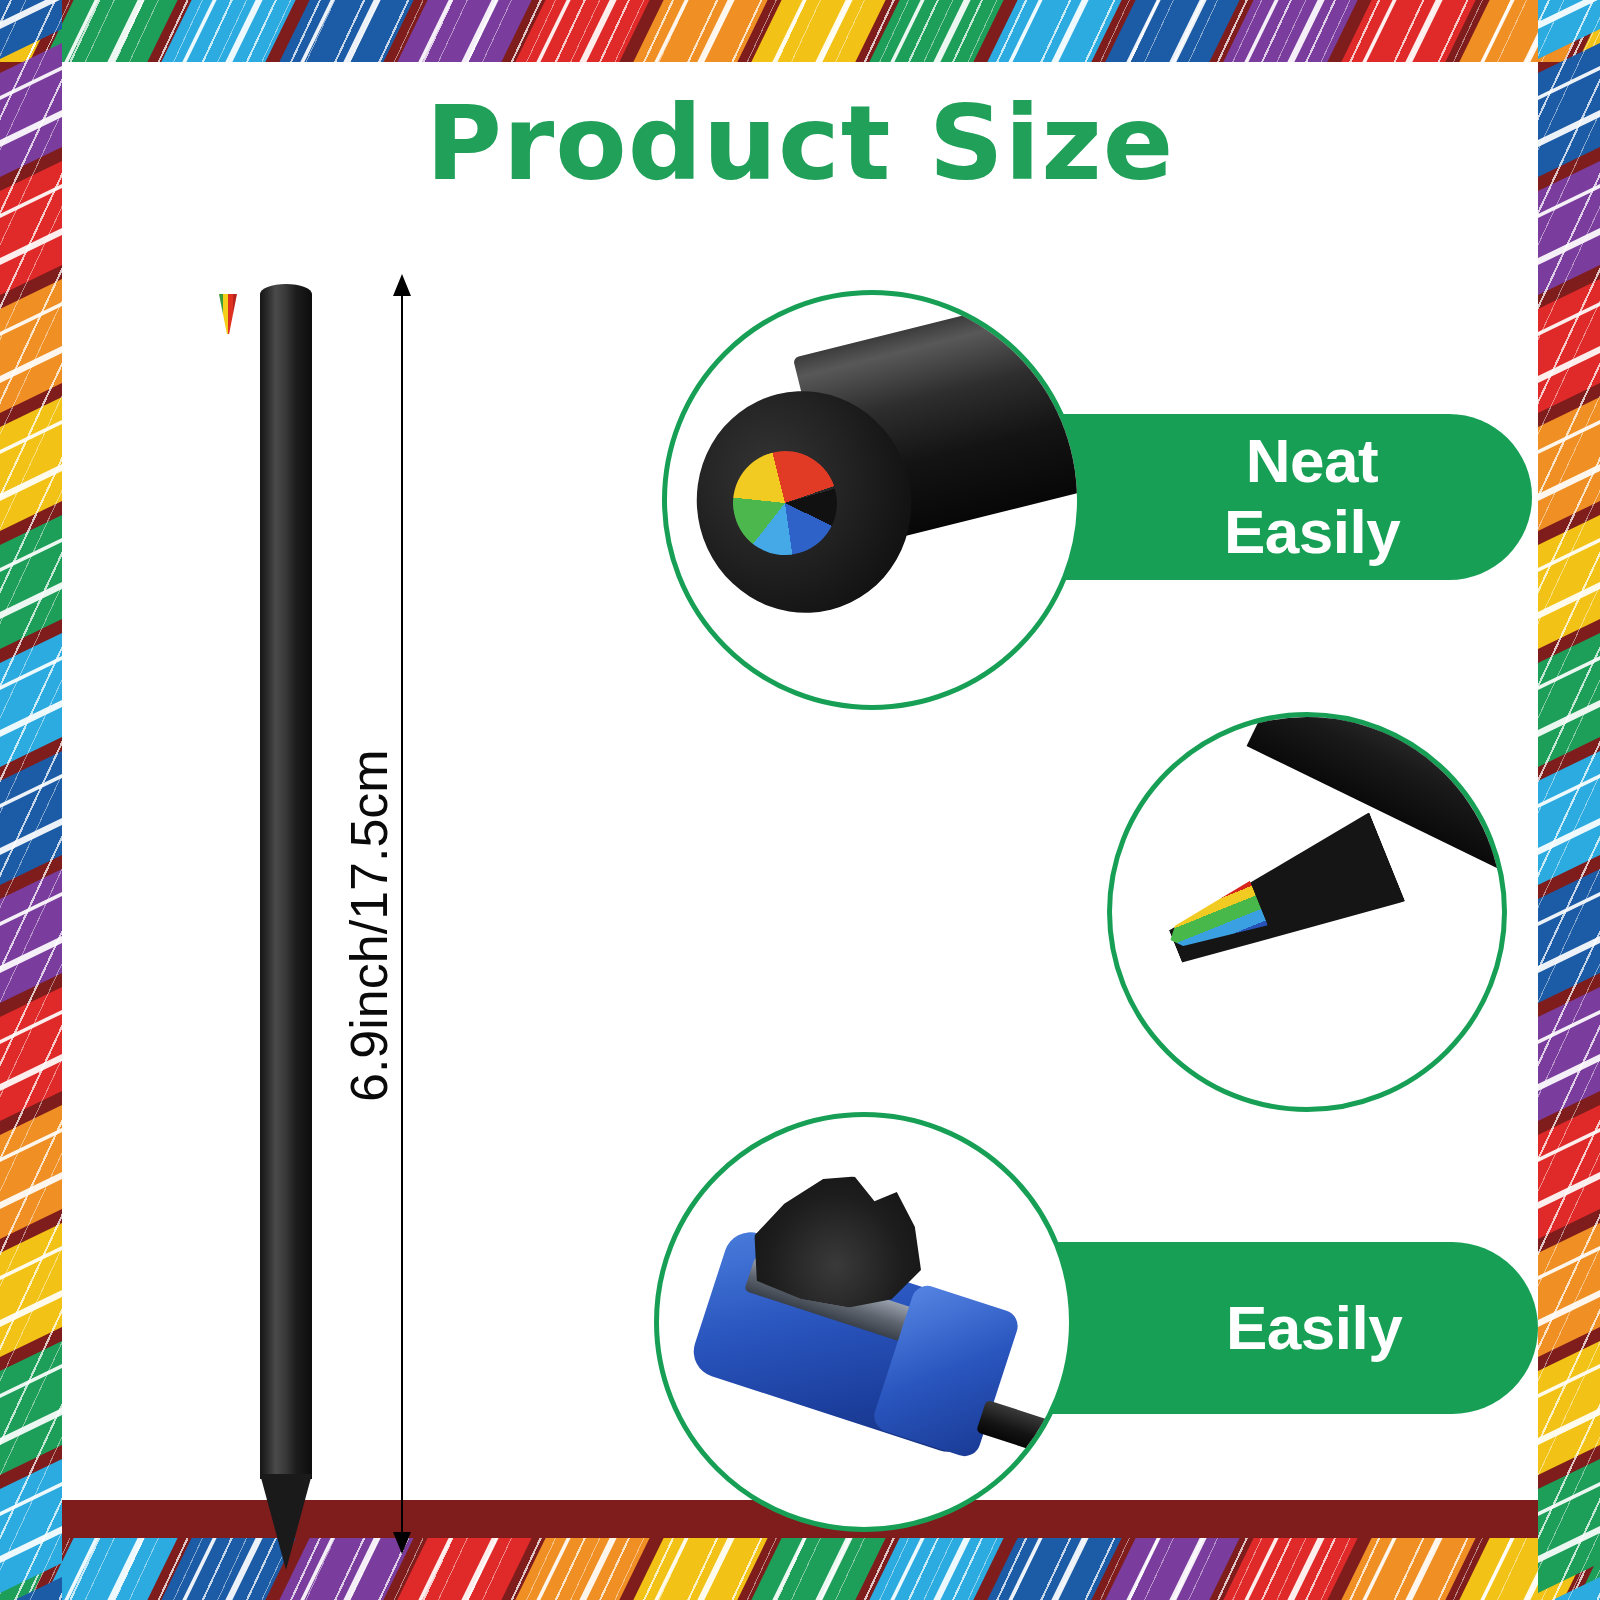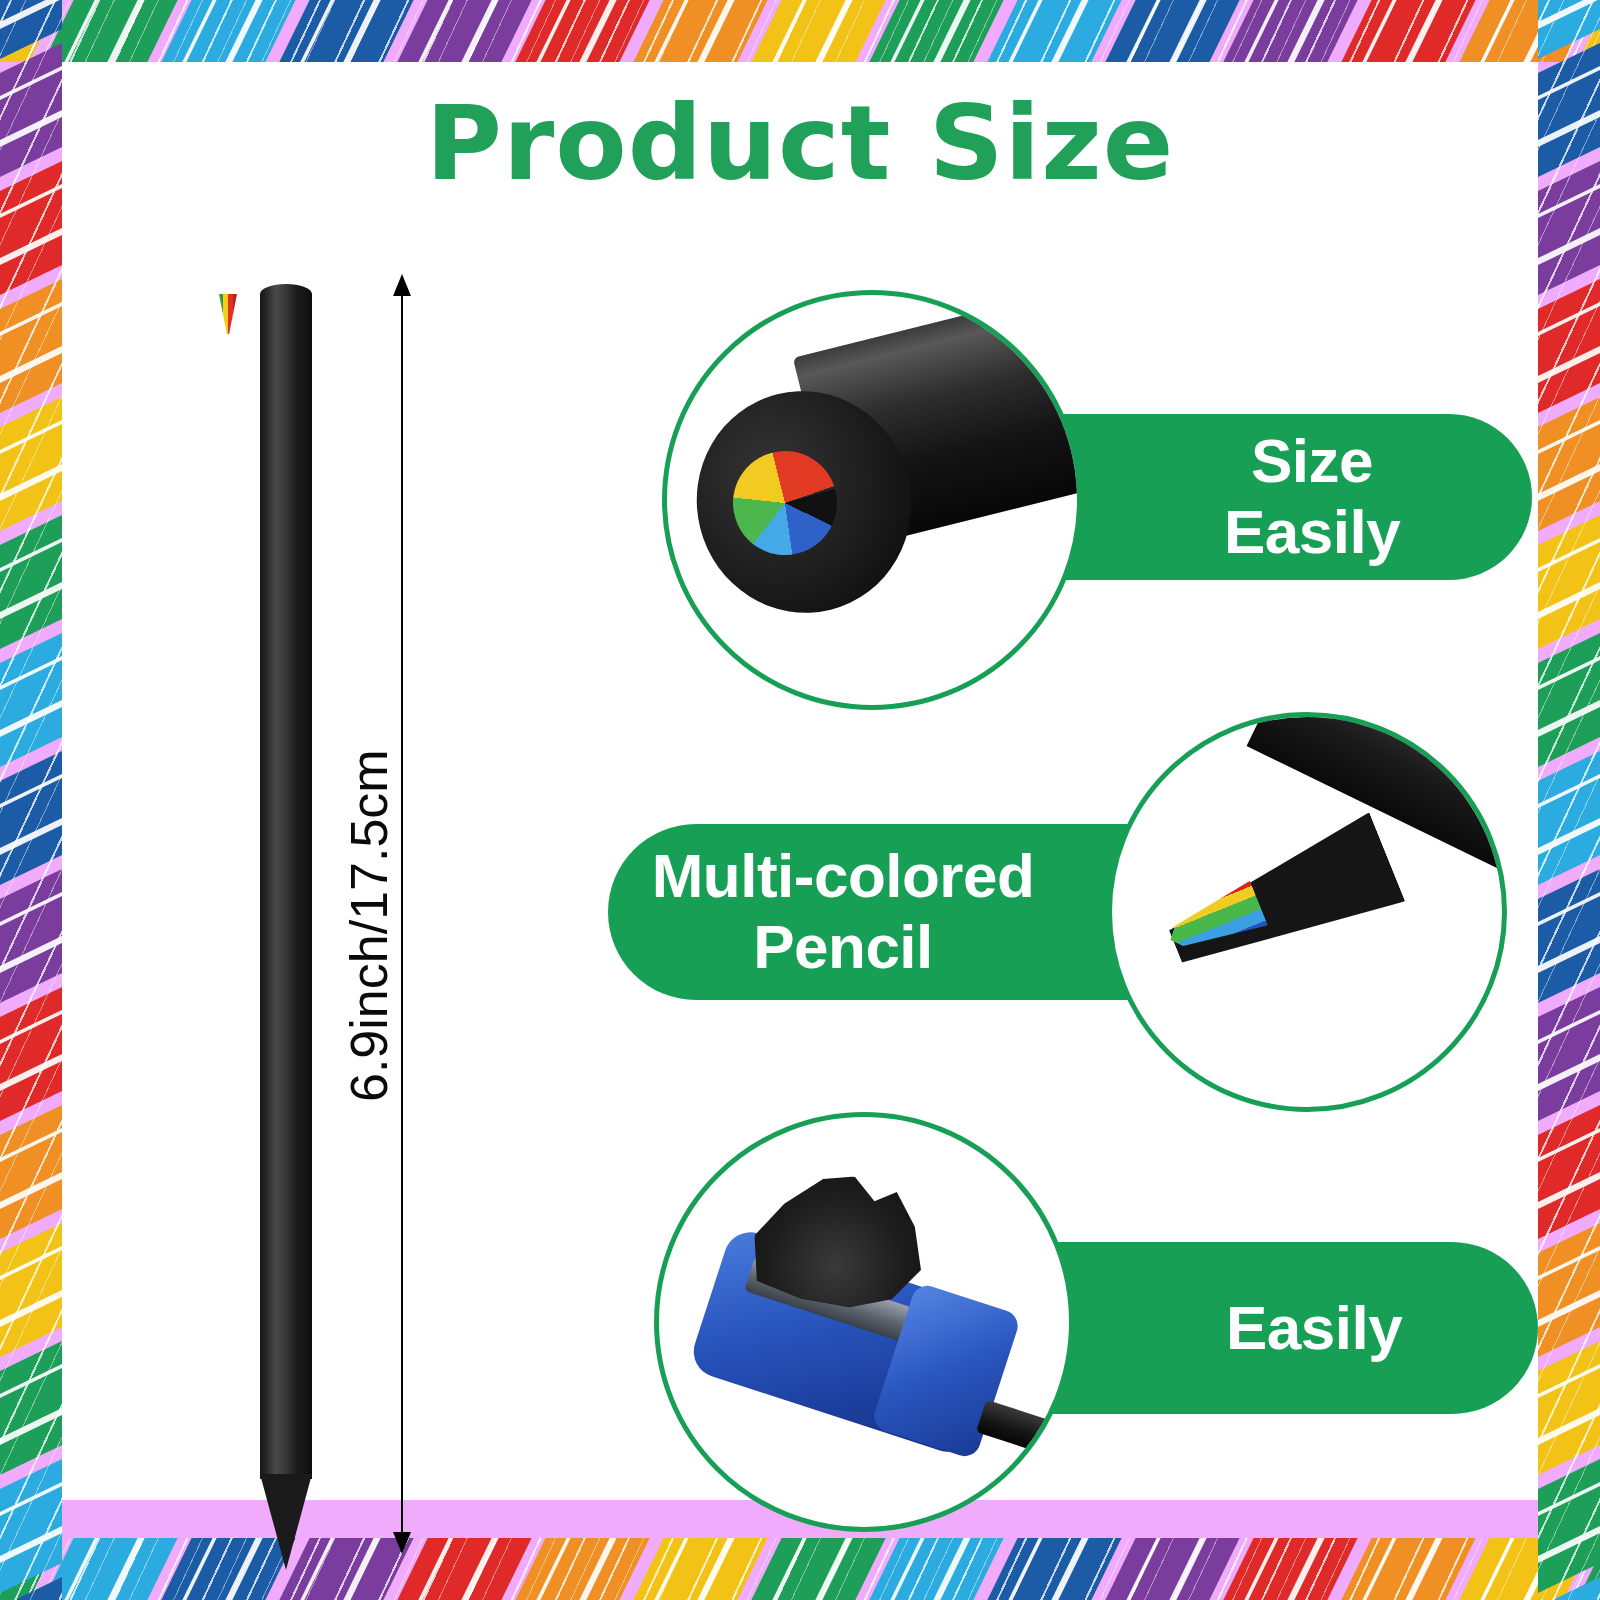--- a/index.html
+++ b/index.html
@@ -9,21 +9,21 @@
     height: 1600px;
     overflow: hidden;
     background: #ffffff;
     font-family: "Liberation Sans", sans-serif;
   }
 
   #stage {
     position: relative;
     width: 1600px;
     height: 1600px;
-    background: #f0abfc;
+    background: #7f1d1d;
   }
 
   
   .border-band {
     position: absolute;
     overflow: hidden;
   }
   .band-top    { left: 0;   top: 0;     width: 1600px; height: 62px; }
   .band-bottom { left: 0;   bottom: 0;  width: 1600px; height: 62px; }
   .band-left   { left: 0;   top: 0;     width: 62px;   height: 1600px; }
@@ -478,43 +478,37 @@
       <div id="pencil-core"></div>
     </div>
 
     <div id="dim-arrow-top"></div>
     <div id="dim-line"></div>
     <div id="dim-arrow-bot"></div>
     <div id="dim-label">6.9inch/17.5cm</div>
 
     <div class="pill" id="pill-1">
       <span>
-        <span>Size</span><br>
+        <span>Neat</span><br>
         <span>Easily</span>
       </span>
     </div>
     <div class="circle" id="circle-1">
       <div class="barrel"></div>
       <div class="cap"></div>
       <div class="core">
         <div class="seg seg-red"></div>
         <div class="seg seg-yellow"></div>
         <div class="seg seg-green"></div>
         <div class="seg seg-cyan"></div>
         <div class="seg seg-blue"></div>
         <div class="seg seg-dark"></div>
       </div>
     </div>
 
-    <div class="pill" id="pill-2">
-      <span>
-        <span>Multi-colored</span><br>
-        <span>Pencil</span>
-      </span>
-    </div>
     <div class="circle" id="circle-2">
       <div class="tip-shaft"></div>
       <div class="tip-cone"></div>
       <div class="tip-core"></div>
     </div>
 
     <div class="pill" id="pill-3">
       <span>
         <span>Easily</span><br>
       </span>

